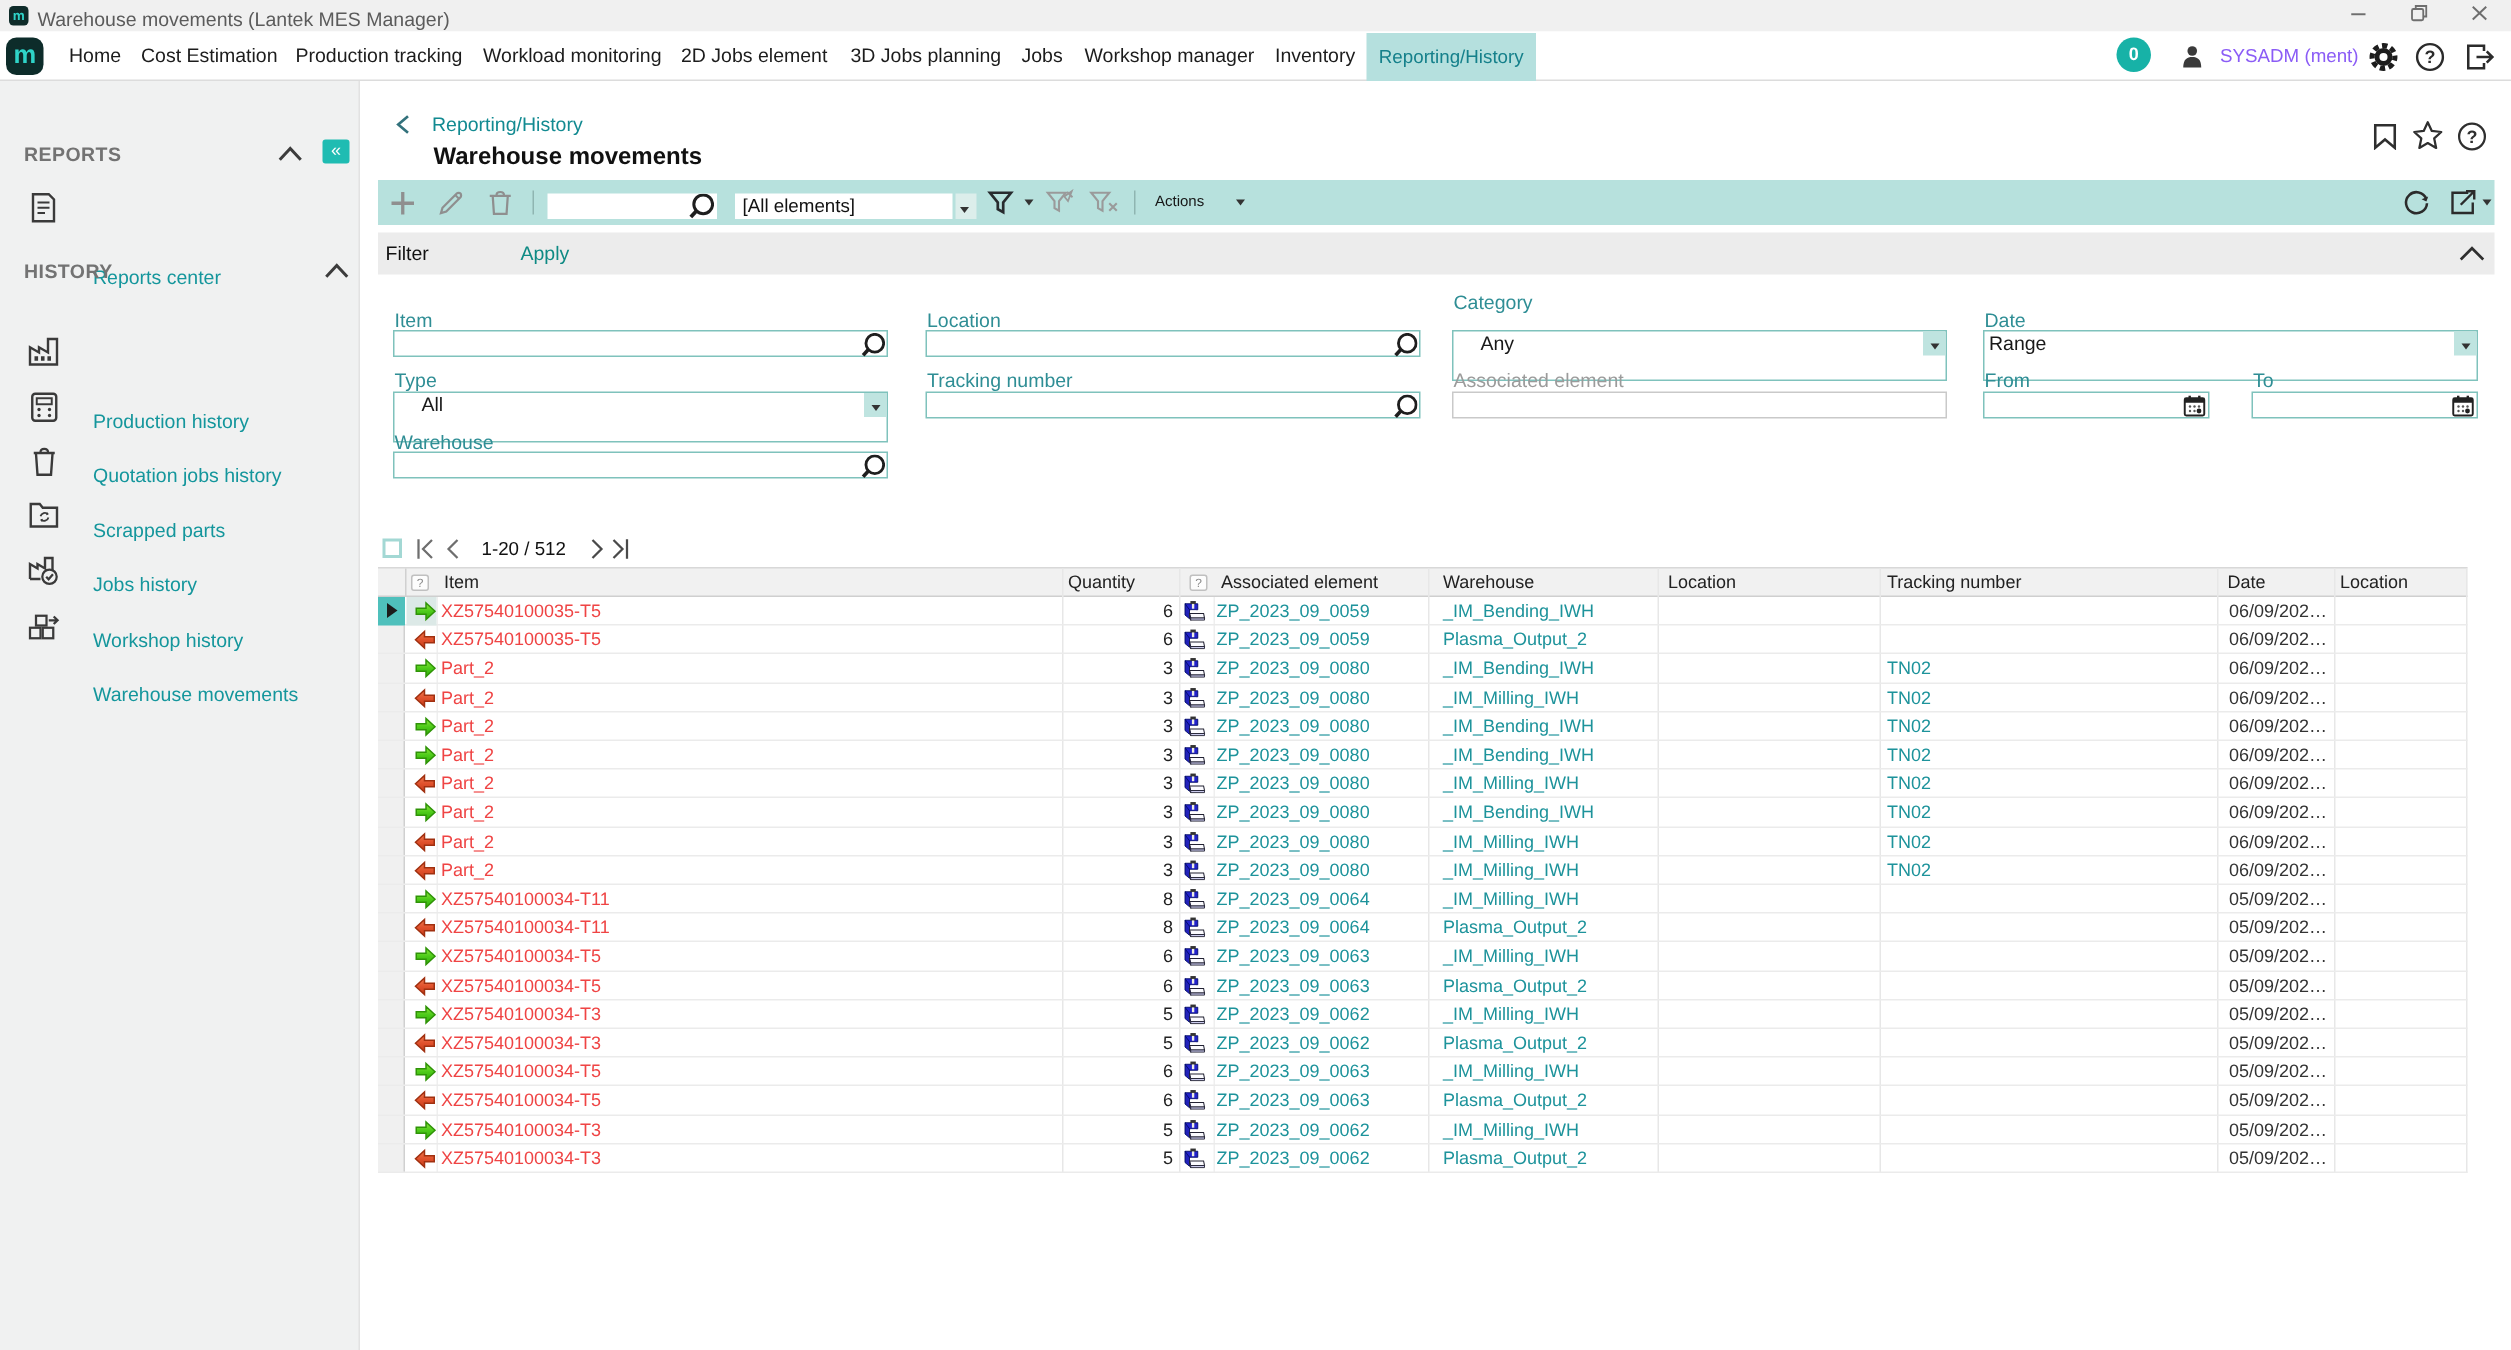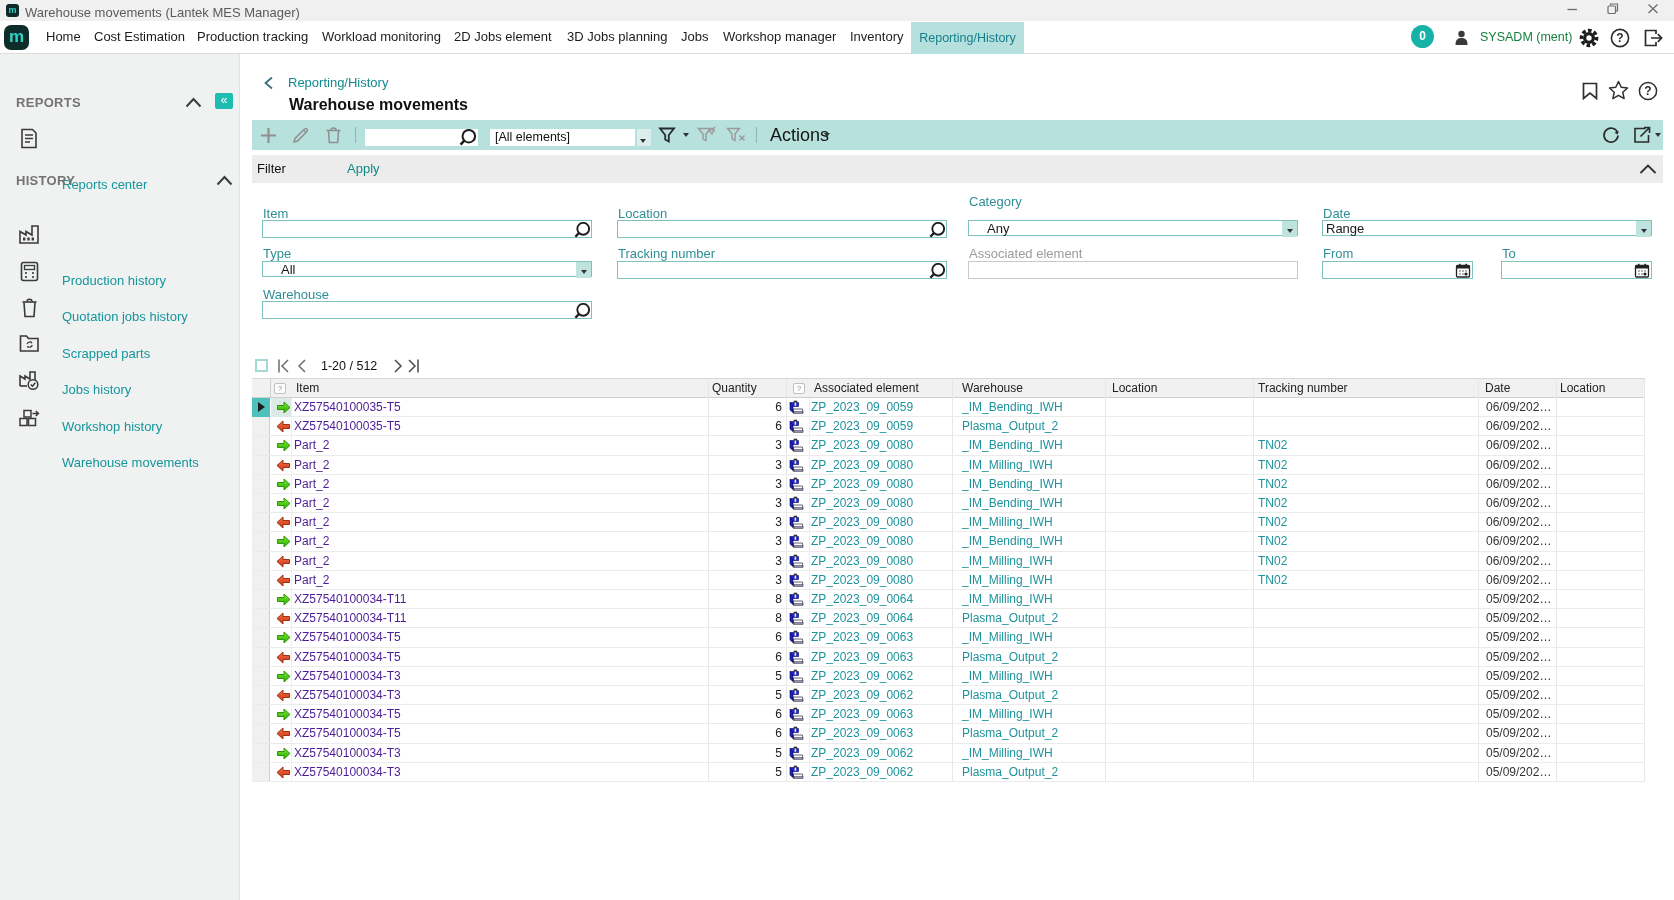--- a/index.html
+++ b/index.html
@@ -15,50 +15,50 @@
 
 #menubar { position:absolute; left:0; top:21px; width:1674px; height:33px; background:#fff;
   border-bottom:1px solid #dcdcdc; }
 #logo { position:absolute; left:4px; top:4px; width:25px; height:25px; border-radius:7px;
   background:#0d2c2a; color:#2fd4c8; font-weight:bold; font-size:17px; text-align:center; line-height:24px; }
 .mitem { position:absolute; top:0; height:32px; line-height:32px; font-size:13px; color:#1c1c1c; white-space:nowrap; }
 #mtab { position:absolute; left:911px; top:1px; width:113px; height:32px; background:#b5e0de;
   color:#15808b; font-size:12.5px; text-align:center; line-height:32px; }
 #badge { position:absolute; left:1411px; top:4px; width:23px; height:23px; border-radius:50%;
   background:#17b2a7; color:#fff; font-size:12px; font-weight:bold; text-align:center; line-height:23px; }
-#uname { position:absolute; left:1480px; top:0; height:32px; line-height:32px; font-size:12.5px; color:#15803d;text-align:right; }
+#uname { position:absolute; left:1480px; top:0; height:32px; line-height:32px; font-size:12.5px; color:#8b5cf6;text-align:right; }
 
 #sidebar { position:absolute; left:0; top:54px; width:240px; height:846px; background:#f0f1f1;
   border-right:1px solid #e2e2e2; }
 .shead { position:absolute; left:16px; font-size:13px; font-weight:bold; color:#737373; letter-spacing:0.3px; }
 .slink { position:absolute; left:62px; font-size:13px; color:#14969c; white-space:nowrap;margin-top:44px; }
 #collbtn { position:absolute; left:215px; top:39px; width:18px; height:16px; background:#1fbcb2;
   border-radius:2px; color:#fff; font-size:12px; text-align:center; line-height:15px; }
 
 #crumb { position:absolute; left:288px; top:75px; font-size:13px; color:#128a91; }
 #ptitle { position:absolute; left:289px; top:96px; font-size:16px; font-weight:bold; color:#111; }
 
 #toolbar { position:absolute; left:252px; top:120px; width:1411px; height:30px; background:#b7e1dd; }
 .tsep { position:absolute; top:7px; width:1px; height:16px; background:#8fb5b1; }
 #tsearch { position:absolute; left:113px; top:9px; width:113px; height:17px; background:#fff; }
 #tallbox { position:absolute; left:238px; top:9px; width:145px; height:17px; background:#fff;
   font-size:12.5px; color:#111; line-height:17px; padding-left:5px; }
 #tallarr { position:absolute; left:385px; top:9px; width:14px; height:17px; background:#dceeeb; }
-#tactions { position:absolute; left:518px; top:0; height:16px; line-height:30px; font-size:18px; color:#161616; }
+#tactions { position:absolute; left:518px; top:0; height:16px; line-height:30px; font-size:10px; color:#161616; }
 .dtri { display:inline-block; width:0; height:0; border-left:3.5px solid transparent;
   border-right:3.5px solid transparent; border-top:4.5px solid #333; }
 
 #filterbar { position:absolute; left:252px; top:155px; width:1411px; height:28px; background:#ececec; }
 #filterbar .flbl { position:absolute; left:5px; top:6px; font-size:13px; color:#111; }
 #filterbar .fapply { position:absolute; left:95px; top:6px; font-size:13px; color:#0e8a84; }
 
 .flabel { position:absolute; font-size:13px; color:#2f8e95; }
 .finput { position:absolute; height:18px; background:#fff; border:1px solid #7fc2bc; }
 .fmag { position:absolute; right:1px; top:0.5px; }
-.fdrop { position:absolute; height:16px; background:#fff; border:1px solid #7fc2bc;
+.fdrop { position:absolute; height:34px; background:#fff; border:1px solid #7fc2bc;
   font-size:13px; color:#181818; line-height:16px; }
 .fdarr { position:absolute; right:0; top:0; width:15px; height:16px; background:#bfe4e0;
   text-align:center; }
 .fdarr .dtri { margin-top:5px; }
 
 #pgchk { position:absolute; left:255px; top:359px; width:13px; height:13px; border:2px solid #a3d8d4; background:#fff; }
 #pgtext { position:absolute; left:321px; top:359px; font-size:12.5px; color:#111; }
 
 #thead { position:absolute; left:252px; top:378px; width:1393px; height:20px; background:#f1f1f1;
   border-top:1px solid #d8d8d8; border-bottom:1px solid #cfcfcf; }
@@ -68,21 +68,21 @@
 #tgrid { position:absolute; left:252px; top:398px; width:1393px; height:384px; }
 .vline { position:absolute; top:0; width:1px; height:384px; background:#e7e7e7; }
 #tnarrow { position:absolute; left:252px; top:398px; width:18px; height:384px; background:#f0f0f0;
   border-right:1px solid #d0d0d0; }
 .trow { position:absolute; left:0; top:0; width:1393px; height:19.2px; border-bottom:1px solid #ebebeb; }
 .trow > div { position:absolute; }
 .selcell { left:0; top:0; width:18px; height:19px; background:#4fc0bc; }
 .seltri { position:absolute; left:6px; top:4px; width:0; height:0;
   border-top:5px solid transparent; border-bottom:5px solid transparent; border-left:7px solid #1c1c1c; }
 .c-icon { left:19px; top:0; width:20px; height:19px; padding:2px 0 0 5px; }
-.c-item { left:42px; top:2px; font-size:12px; color:#4c1d95; }
+.c-item { left:42px; top:2px; font-size:12px; color:#ef4444; }
 .c-qty  { left:456px; top:2px; width:74px; text-align:right; font-size:12px; color:#222; }
 .c-aeic { left:537px; top:2px; }
 .c-ae   { left:559px; top:2px; font-size:12px; color:#1d939b; }
 .c-wh   { left:710px; top:2px; font-size:12px; color:#1d939b; }
 .c-tn   { left:1006px; top:2px; font-size:12px; color:#1d939b; }
 .c-dt   { left:1234px; top:2px; font-size:12px; color:#333; }
 svg { display:block; }
 </style>
 </head>
 <body>

